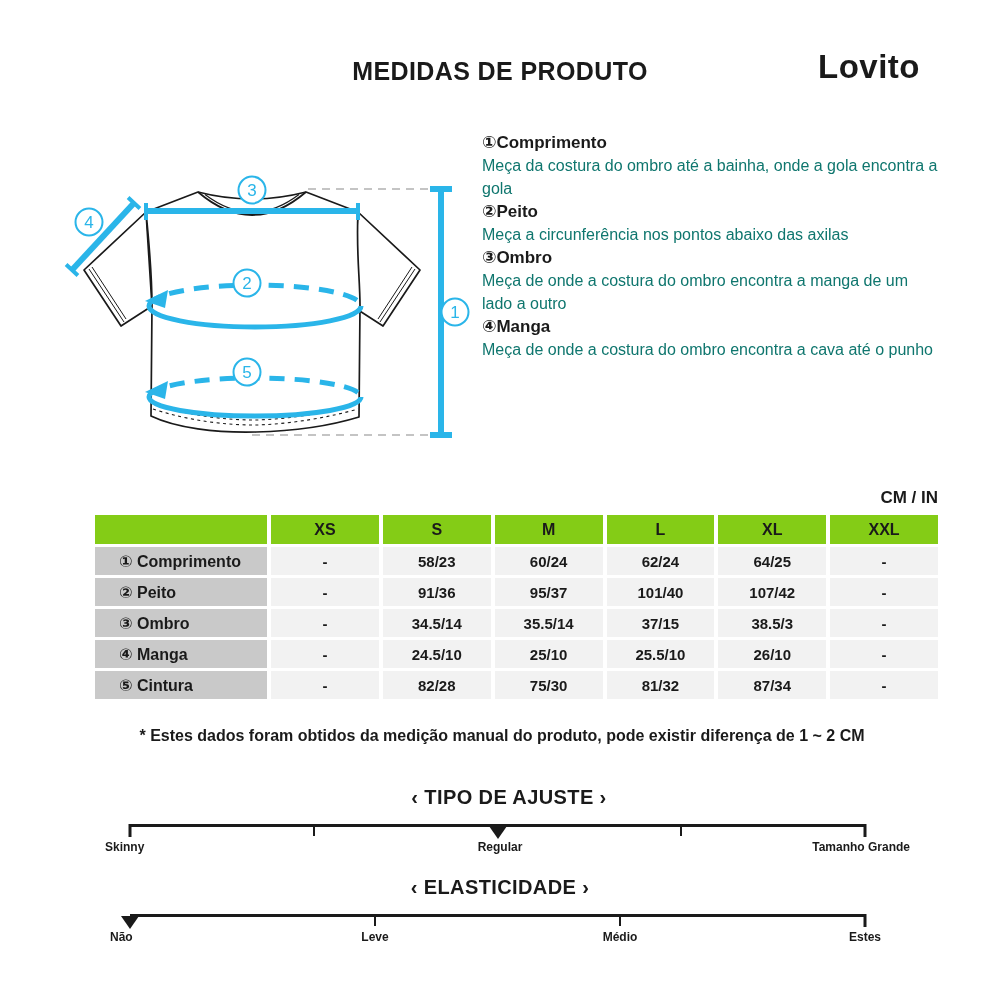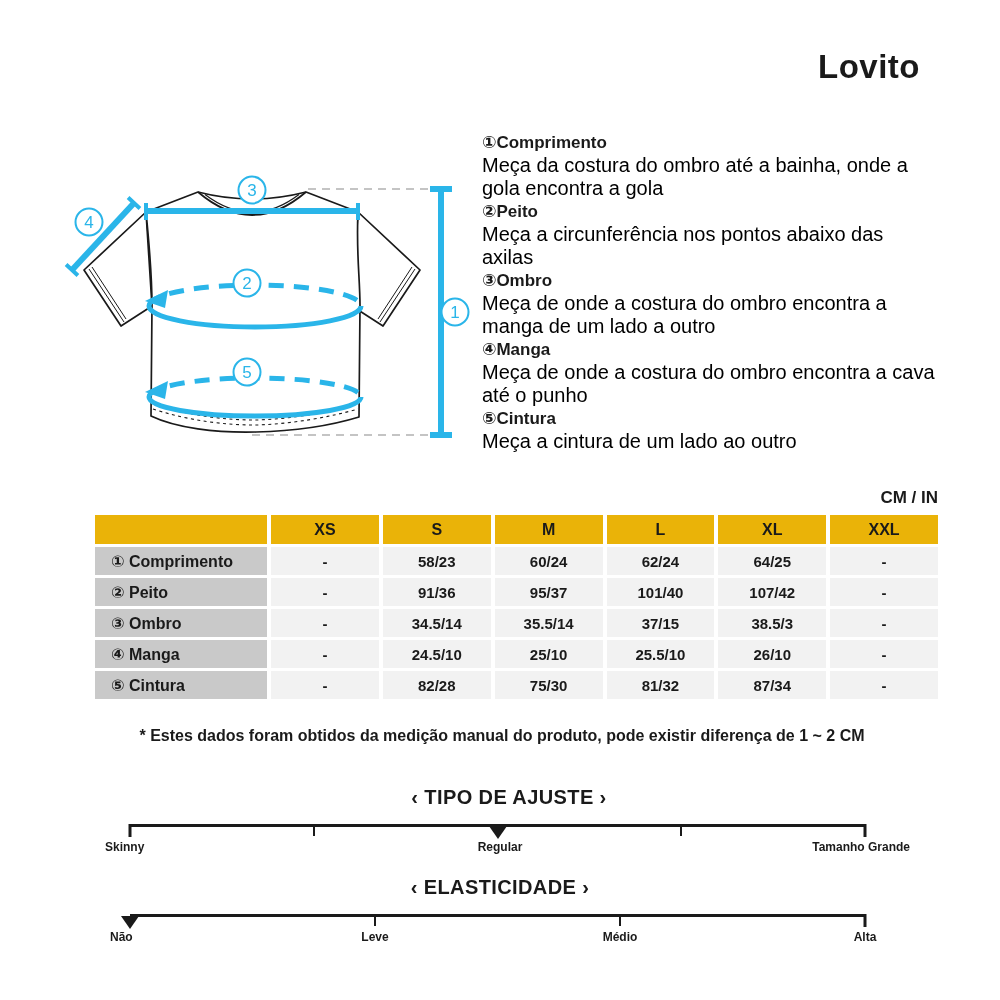--- a/index.html
+++ b/index.html
@@ -16,32 +16,32 @@
   .brand-logo {
     position:absolute; top:48px; right:80px;
     font-size:33px; font-weight:800; letter-spacing:.5px;text-align:right;
   }
   .diagram { position:absolute; left:30px; top:155px; width:450px; height:300px; overflow:visible; }
   .diagram text { font-family:"Liberation Sans","DejaVu Sans",sans-serif; }
 
   .guide { position:absolute; left:482px; top:131px; width:458px; }
   .guide-heading { font-size:19px; font-weight:800; margin-bottom:10px; letter-spacing:.2px; }
   .g-label { font-size:17px; font-weight:bold; line-height:23px; }
-  .g-desc  { font-size:20px; color:#000000; line-height:23px; }
+  .g-desc  { font-size:16px; color:#0f766e; line-height:23px; }
 
   .unit-label { position:absolute; top:488px; right:62px; font-size:17px; font-weight:bold; }
 
   .size-table {
     position:absolute; left:95px; top:515px; width:843px;
     display:grid; grid-template-columns:172px repeat(6,1fr);
     grid-template-rows:29px repeat(5,28px); gap:3px 4px;
   }
-  .hc { background:#eab308; display:flex; align-items:center; justify-content:center;
+  .hc { background:#84cc16; display:flex; align-items:center; justify-content:center;
         font-size:16px; font-weight:bold; }
-  .lc { background:#c9c9c9; display:flex; align-items:center; padding-left:16px;
+  .lc { background:#c9c9c9; display:flex; align-items:center; padding-left:24px;
         font-size:16px; font-weight:bold; }
   .dc { background:#f2f2f2; display:flex; align-items:center; justify-content:center;
         font-size:15px; font-weight:bold; }
 
   .footnote { position:absolute; top:727px; left:2px; width:100%; text-align:center;
               font-size:16px; font-weight:bold; }
 
   .scale-heading { position:absolute; left:0; width:100%; text-align:center;
                    font-size:20px; font-weight:800; letter-spacing:.4px; }
   #fit-heading { top:786px;padding-left:18px; }
@@ -63,20 +63,21 @@
   #lbl-nao   { top:930px; left:110px; }
   #lbl-leve  { top:930px; left:375px; transform:translateX(-50%); }
   #lbl-medio { top:930px; left:620px; transform:translateX(-50%); }
   #lbl-alta  { top:930px; left:865px; transform:translateX(-50%); }
 </style>
 </head>
 <body>
 
 <div class="page">
 
+  <div class="page-title">MEDIDAS DE PRODUTO</div>
   <div class="brand-logo">Lovito</div>
 
   <svg class="diagram" viewBox="30 155 450 300">
 
     <path d="M308,189 H442" stroke="#c4c4c4" stroke-width="2" stroke-dasharray="8 6" fill="none"></path>
     <path d="M252,435 H442" stroke="#c4c4c4" stroke-width="2" stroke-dasharray="8 6" fill="none"></path>
 
     <path d="M146,212 L84,270 L121,326 L152,306 Z" fill="#ffffff" stroke="#1a1a1a" stroke-width="1.7" stroke-linejoin="round"></path>
     <path d="M358,212 L420,270 L383,326 L352,306 Z" fill="#ffffff" stroke="#1a1a1a" stroke-width="1.7" stroke-linejoin="round"></path>
     <path d="M89,269 L124,322 M92,267 L126,319" stroke="#1a1a1a" stroke-width="1" fill="none"></path>
@@ -137,24 +138,20 @@
       <div class="g-label">②Peito</div>
       <div class="g-desc">Meça a circunferência nos pontos abaixo das axilas</div>
     </div>
     <div>
       <div class="g-label">③Ombro</div>
       <div class="g-desc">Meça de onde a costura do ombro encontra a manga de um lado a outro</div>
     </div>
     <div>
       <div class="g-label">④Manga</div>
       <div class="g-desc">Meça de onde a costura do ombro encontra a cava até o punho</div>
-    </div>
-    <div>
-      <div class="g-label">⑤Cintura</div>
-      <div class="g-desc">Meça a cintura de um lado ao outro</div>
     </div>
   </div>
 
   <div class="unit-label">CM / IN</div>
 
   <div class="size-table">
     <div class="hc"></div>
     <div class="hc">XS</div>
     <div class="hc">S</div>
     <div class="hc">M</div>
@@ -220,15 +217,15 @@
   <div class="scale-heading" id="elastic-heading">‹ ELASTICIDADE ›</div>
   <div class="scale-line" id="elastic-line">
     <span class="tick" style="left:33.3%"></span>
     <span class="tick" style="left:66.6%"></span>
     <span class="tick end" style="left:100%"></span>
     <span class="tri" style="left:0%"></span>
   </div>
   <div class="scale-label" id="lbl-nao">Não</div>
   <div class="scale-label" id="lbl-leve">Leve</div>
   <div class="scale-label" id="lbl-medio">Médio</div>
-  <div class="scale-label" id="lbl-alta">Alta</div>
+  <div class="scale-label" id="lbl-alta">Estes</div>
 
 </div>
 
 </body></html>

